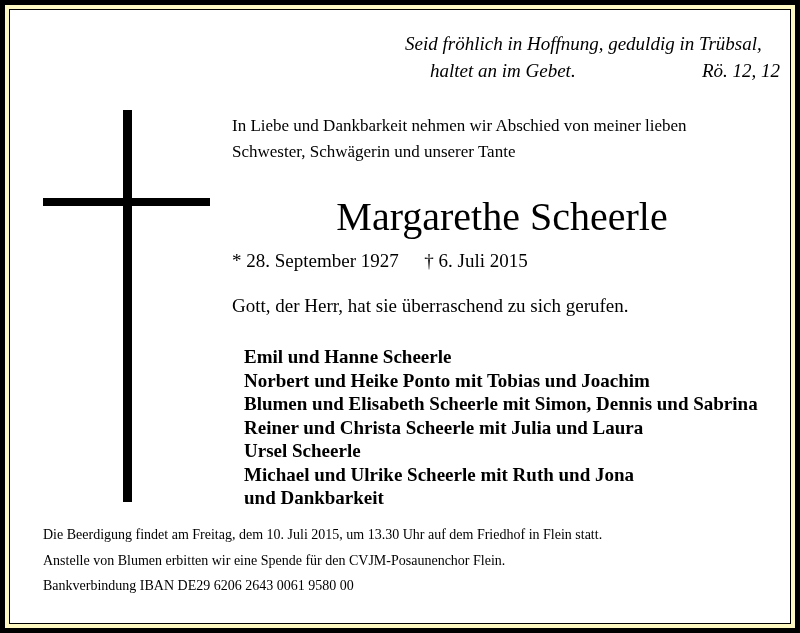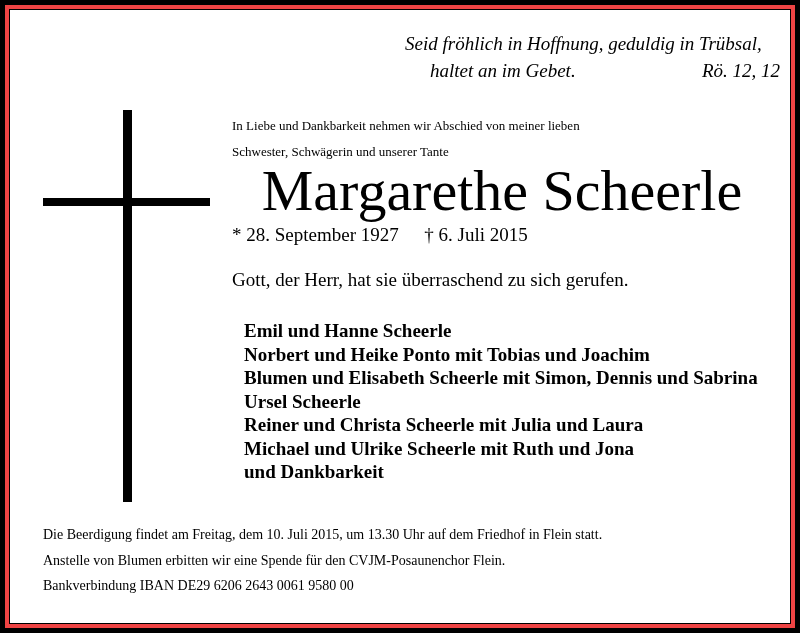--- a/index.html
+++ b/index.html
@@ -15,21 +15,21 @@
     overflow: hidden;
   }
 
   
   #obituary-notice {
     position: relative;
     box-sizing: border-box;
     width: 800px;
     height: 633px;
     border: 5px solid #000000;
-    background: #ef4444;
+    background: #fef9c3;
   }
   #notice-inner-frame {
     position: absolute;
     inset: 4px;
     border: 1px solid #000000;
     background: #ffffff;
   }
   #notice-content {
     position: absolute;
     inset: 0;
@@ -78,27 +78,28 @@
   }
 
   
   #notice-body {
     position: absolute;
     left: 222px;
     top: 103px;
     width: 540px;
   }
   #intro-text {
-    font-size: 13px;
+    font-size: 17px;
     line-height: 26px;
   }
   #deceased-name {
     text-align: center;
-    font-size: 58px;
+    font-size: 40px;
     line-height: 52px;
+    margin-top: 26px;
     white-space: nowrap;
   }
   #life-dates {
     font-size: 19px;
     line-height: 24px;
     margin-top: 6px;
   }
   #life-dates .date-separator {
     display: inline-block;
     width: 16px;
@@ -163,22 +164,22 @@
           <span class="date-separator"></span>
           <span>† 6. Juli 2015</span>
         </div>
 
         <div id="passing-text">Gott, der Herr, hat sie überraschend zu sich gerufen.</div>
 
         <div id="mourners-list">
           <div class="mourner-line">Emil und Hanne Scheerle</div>
           <div class="mourner-line">Norbert und Heike Ponto mit Tobias und Joachim</div>
           <div class="mourner-line">Blumen und Elisabeth Scheerle mit Simon, Dennis und Sabrina</div>
+          <div class="mourner-line">Reiner und Christa Scheerle mit Julia und Laura</div>
           <div class="mourner-line">Ursel Scheerle</div>
-          <div class="mourner-line">Reiner und Christa Scheerle mit Julia und Laura</div>
           <div class="mourner-line">Michael und Ulrike Scheerle mit Ruth und Jona</div>
           <div class="mourner-line">und Dankbarkeit</div>
         </div>
       </div>
 
       <div id="notice-footer">
         <div>Die Beerdigung findet am Freitag, dem 10. Juli 2015, um 13.30 Uhr auf dem Friedhof in Flein statt.</div>
         <div>Anstelle von Blumen erbitten wir eine Spende für den CVJM-Posaunenchor Flein.</div>
         <div>Bankverbindung IBAN DE29 6206 2643 0061 9580 00</div>
 

